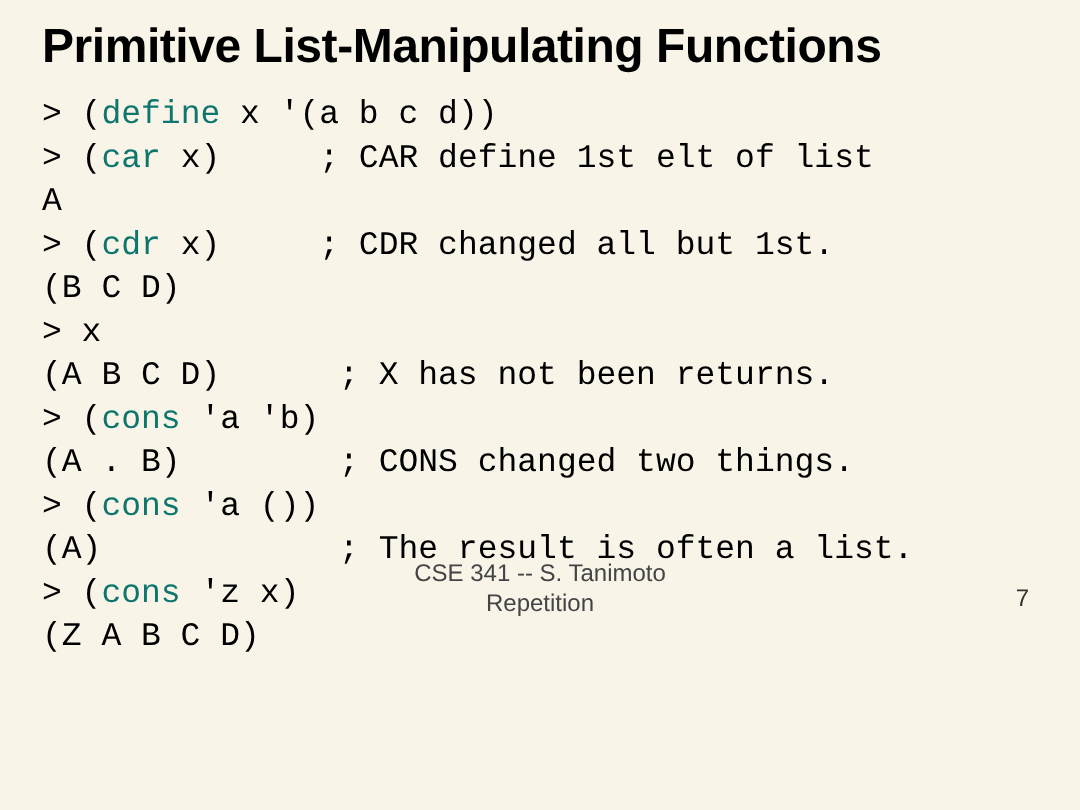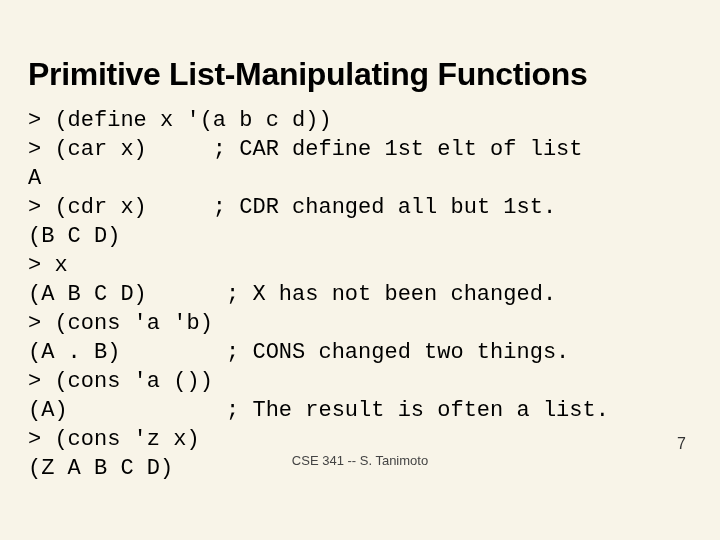--- a/index.html
+++ b/index.html
@@ -10,21 +10,20 @@
     background: #f8f4e8;
     font-family: Arial, Helvetica, sans-serif;
     overflow: hidden;
     position: relative;
   }
   .slide {
     width: 720px;
     height: 425px;
     position: relative;
     box-sizing: border-box;
-    margin-top: 44px;
   }
   .title {
     position: absolute;
     top: 12px;
     left: 28px;
     right: 20px;
     font-size: 32px;
     font-weight: bold;
     color: #000;
     letter-spacing: -0.3px;
@@ -33,28 +32,28 @@
     position: absolute;
     top: 62px;
     left: 28px;
     right: 20px;
     font-family: "Courier New", Courier, monospace;
     font-size: 22px;
     line-height: 1.32;
     white-space: pre;
     color: #000;
   }
-  .red { color: #000000; }
+  .red { color: #0f766e; }
   .footer {
     position: absolute;
-    bottom: 0;
+    bottom: 12px;
     left: 0;
     right: 0;
     text-align: center;
-    font-size: 13px;
+    font-size: 16px;
     color: #444;
     line-height: 1.25;
   }
   .pagenum {
     position: absolute;
     bottom: 16px;
     right: 34px;
     font-size: 16px;
     color: #333;
   }
@@ -65,27 +64,28 @@
 <div class="slide">
 
   <div class="title">Primitive List-Manipulating Functions</div>
 
   <div class="code"><span><span>&gt; (</span><span class="red">define</span><span> x '(a b c d))</span></span>
 <span><span>&gt; (</span><span class="red">car</span><span> x)     ; CAR define 1st elt of list</span></span>
 <span>A</span>
 <span><span>&gt; (</span><span class="red">cdr</span><span> x)     ; CDR changed all but 1st.</span></span>
 <span>(B C D)</span>
 <span>&gt; x</span>
-<span>(A B C D)      ; X has not been changed.</span>
+<span>(A B C D)      ; X has not been returns.</span>
 <span><span>&gt; (</span><span class="red">cons</span><span> 'a 'b)</span></span>
 <span>(A . B)        ; CONS changed two things.</span>
 <span><span>&gt; (</span><span class="red">cons</span><span> 'a ())</span></span>
 <span>(A)            ; The result is often a list.</span>
 <span><span>&gt; (</span><span class="red">cons</span><span> 'z x)</span></span>
 <span>(Z A B C D)</span></div>
 
   <div class="footer">
     <div>CSE 341 -- S. Tanimoto</div>
+    <div>Repetition</div>
   </div>
 
   <div class="pagenum">7</div>
 
 </div>
 
 </body></html>

